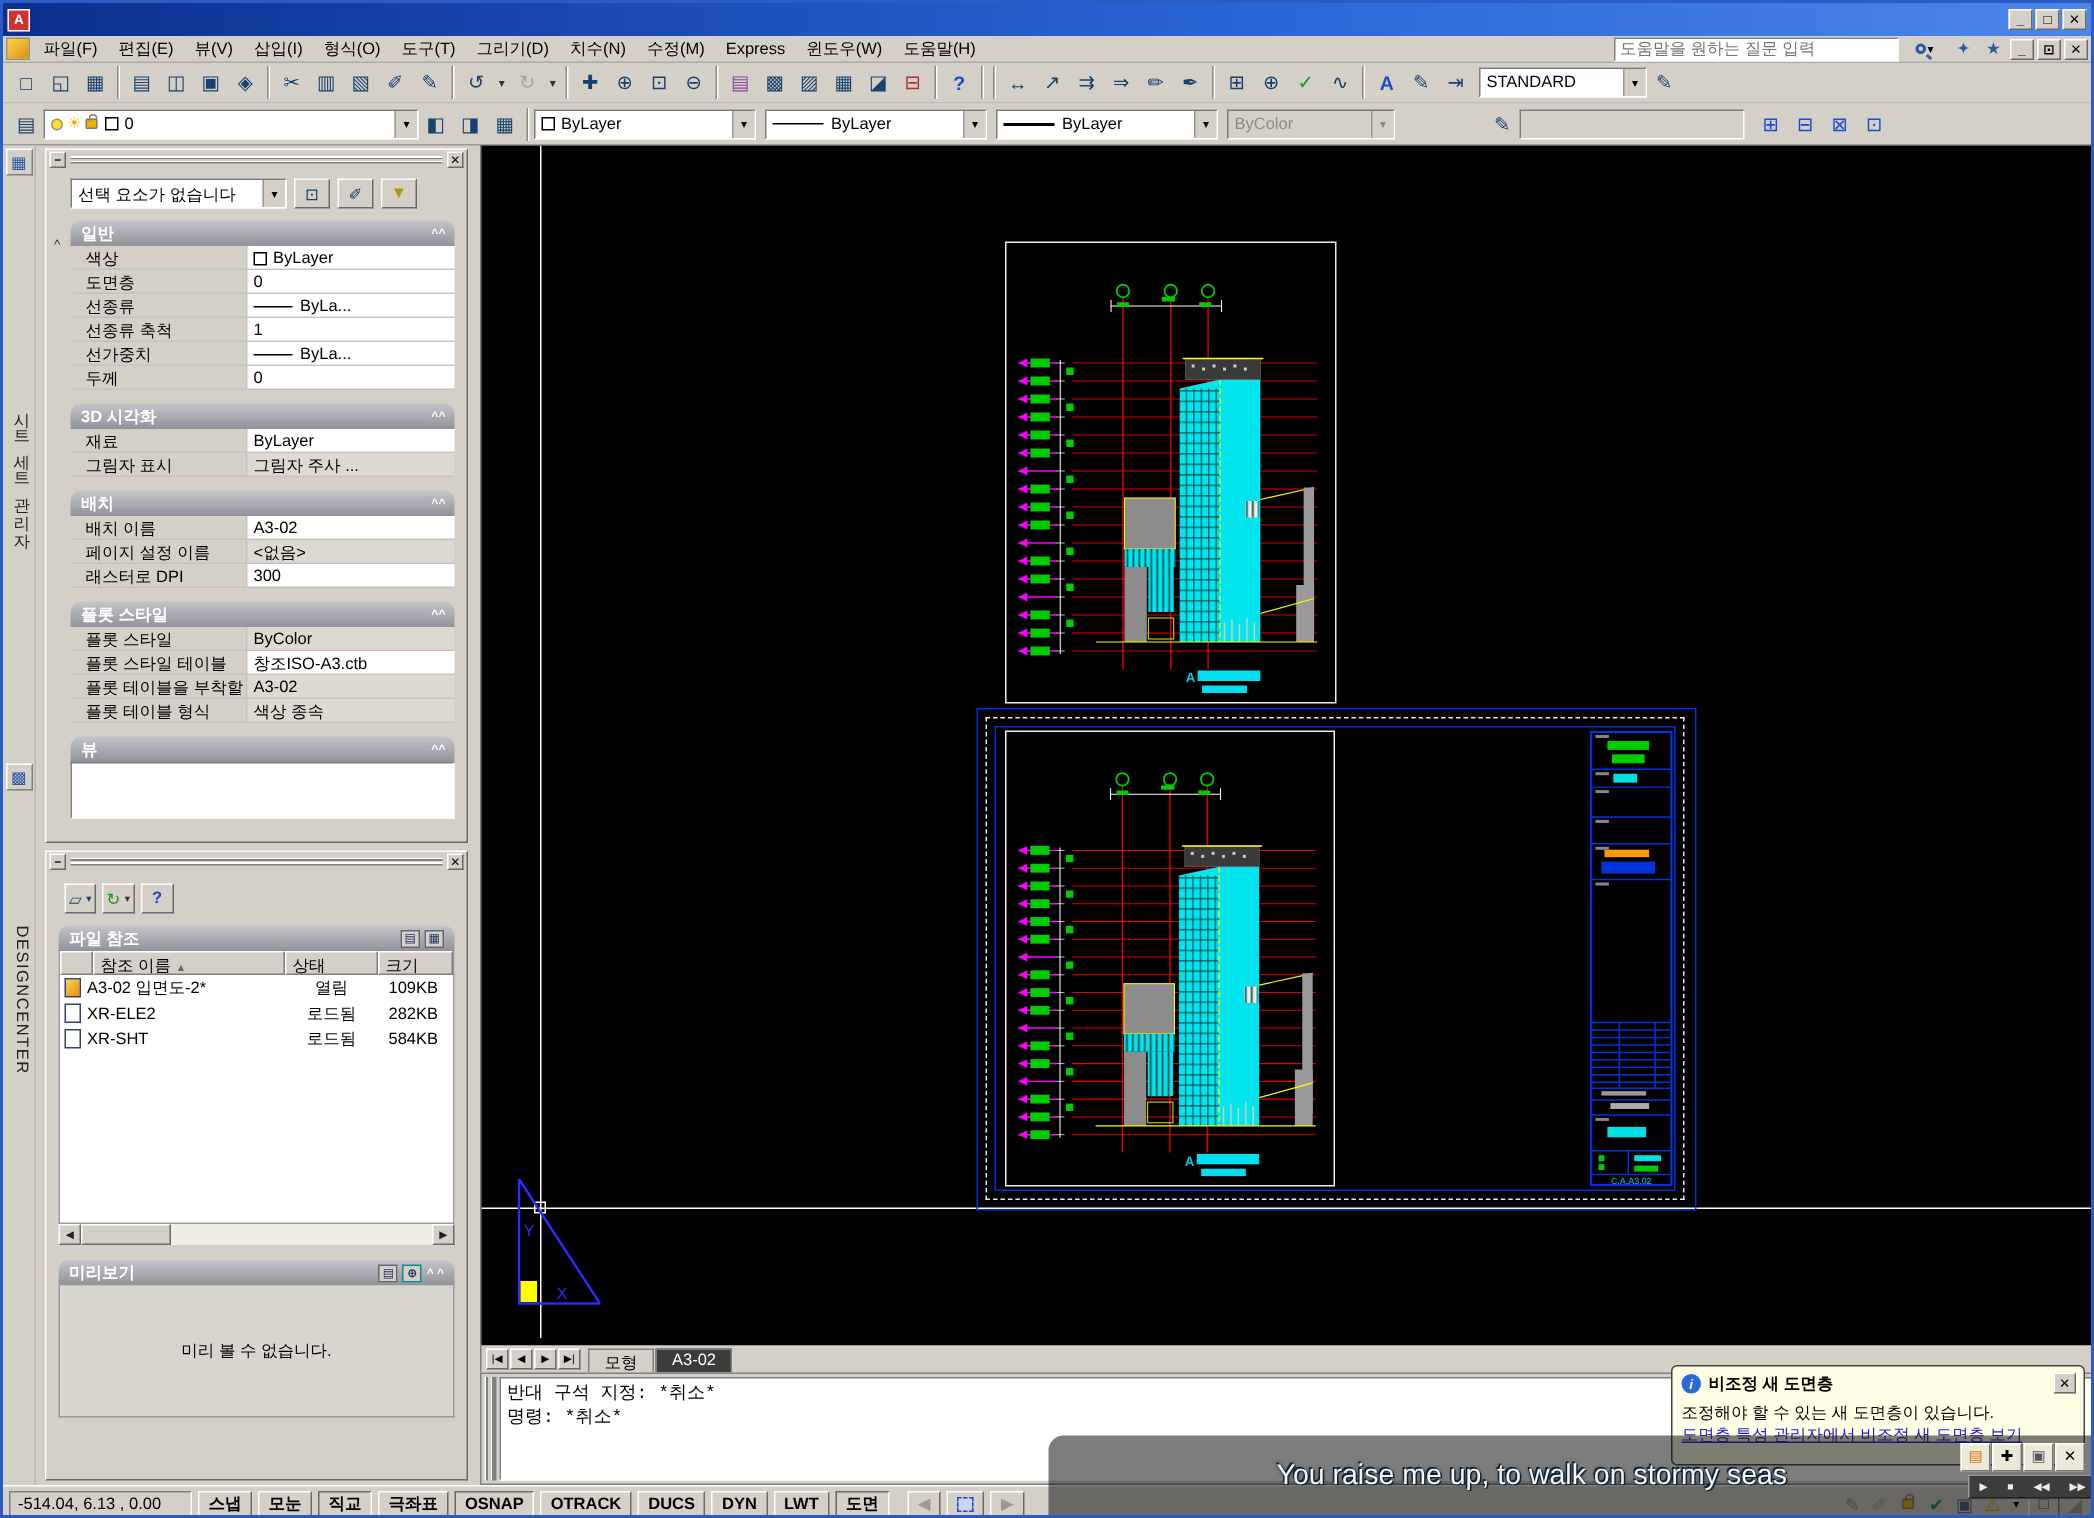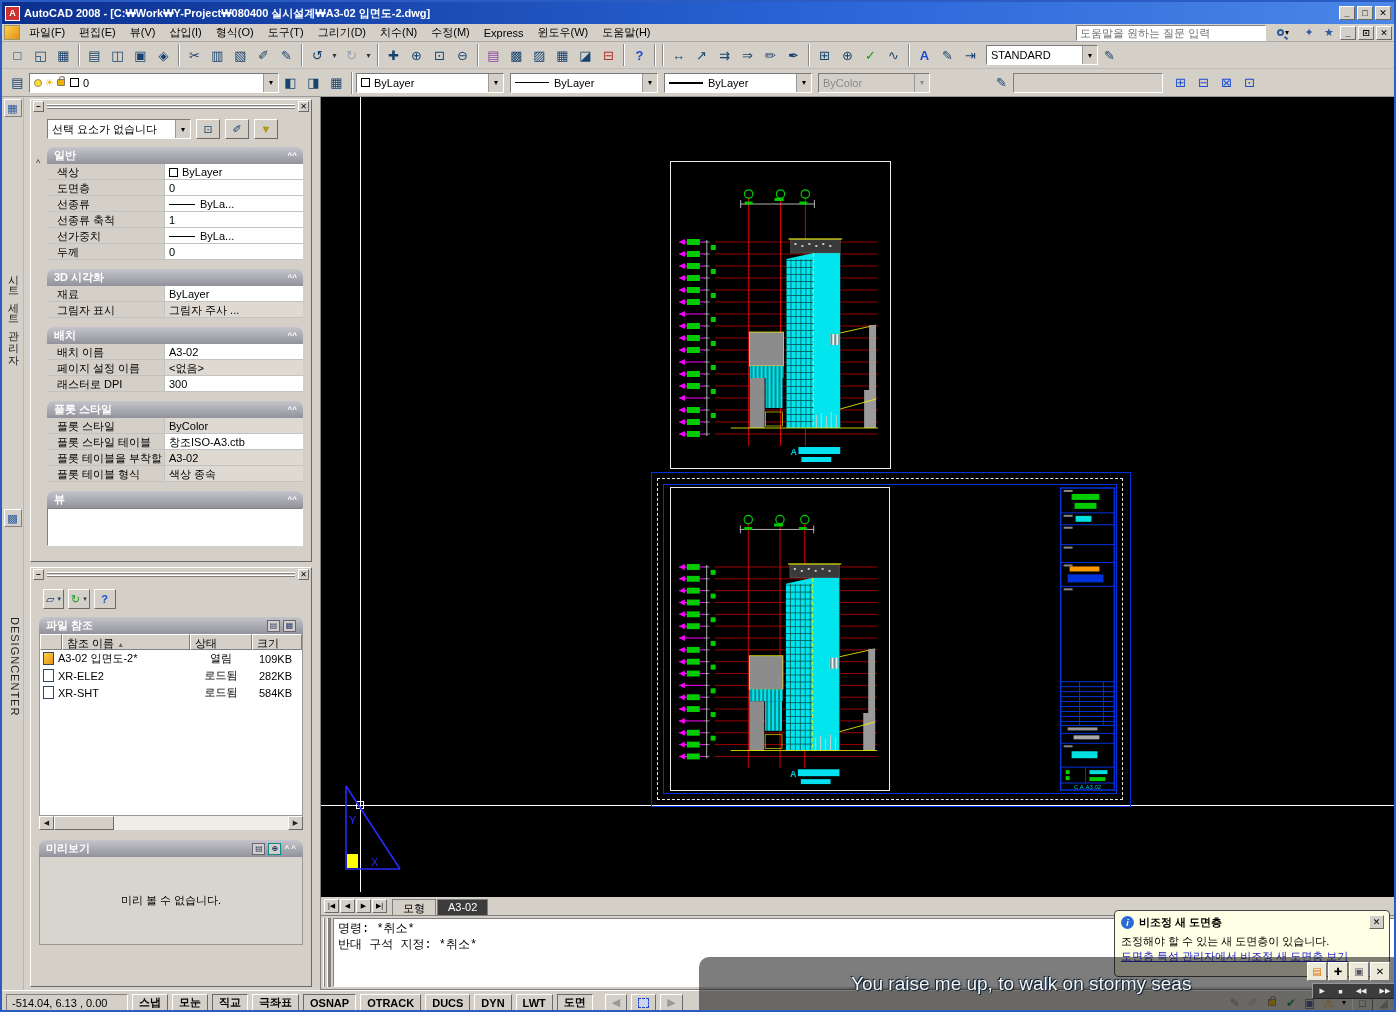--- a/index.html
+++ b/index.html
@@ -136,21 +136,20 @@
   .pbtn{color:#eee;font-size:7px;}
   .upchev{position:absolute;font-size:9px;color:#333;}
 </style>
 </head>
 <body>
 
 <div class="screen">
 
   <div class="abs titlebar">
     <span class="appicon">A</span>
-    <span>AutoCAD 2008 - [C:₩Work₩Y-Project₩080400 실시설계₩A3-02 입면도-2.dwg]</span>
     <span class="wbtns">
       <span class="wbtn">_</span>
       <span class="wbtn">□</span>
       <span class="wbtn">✕</span>
     </span>
   </div>
 
   <div class="abs menubar">
     <span class="appicon2"></span>
     <span class="menuitem">파일(F)</span>
@@ -630,22 +629,22 @@
     <span class="tnav">▶</span>
     <span class="tnav">▶|</span>
     <span class="tab" style="margin-left:4px">모형</span>
     <span class="tab active">A3-02</span>
   </div>
 
   <div class="abs cmdwin">
     <div class="cmddrag"></div>
     <div class="cmdtext">
       <div class="cmdhist">
+        <div>반대 구석 지정: *취소*</div>
         <div>명령: *취소*</div>
-        <div>반대 구석 지정: *취소*</div>
       </div>
     </div>
   </div>
 
   <div class="abs statusbar">
     <span class="coords">-514.04, 6.13 , 0.00</span>
     <span class="sbtn">스냅</span>
     <span class="sbtn">모눈</span>
     <span class="sbtn pressed">직교</span>
     <span class="sbtn">극좌표</span>

